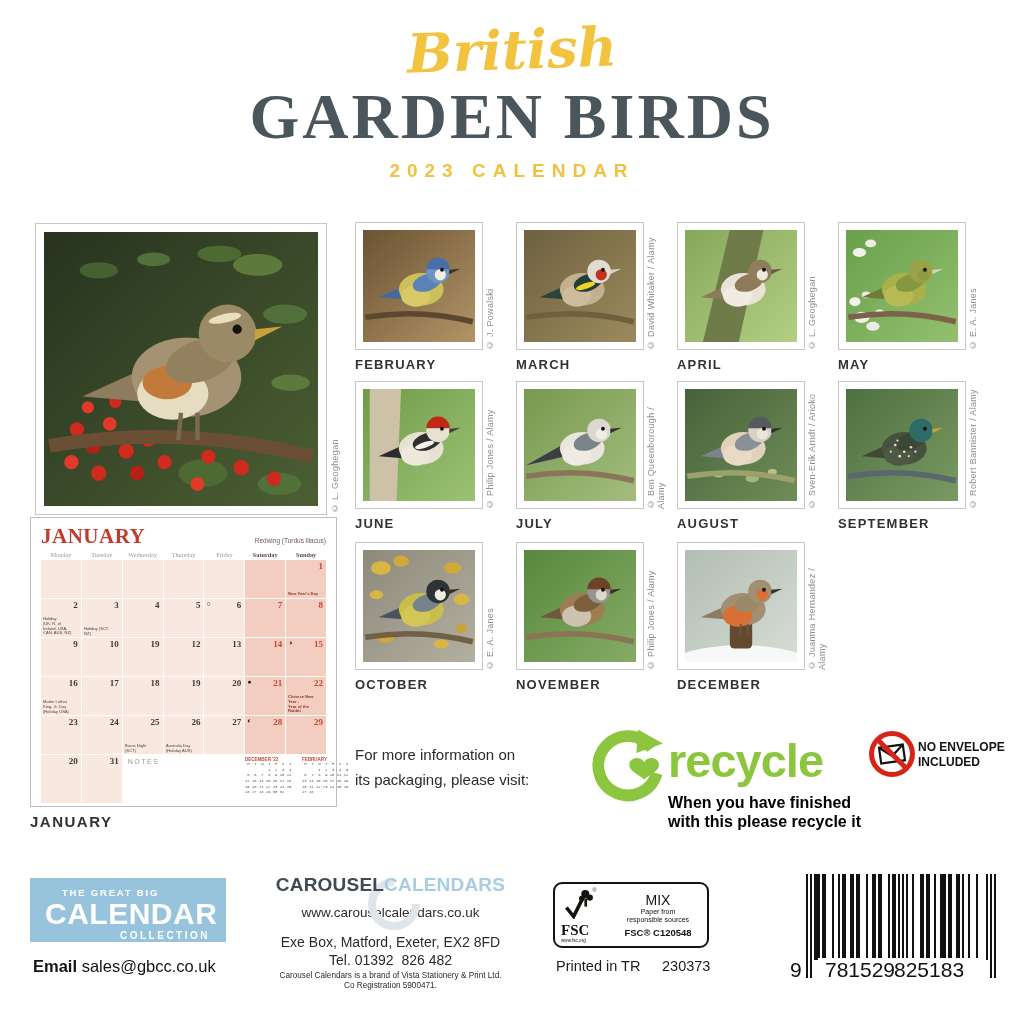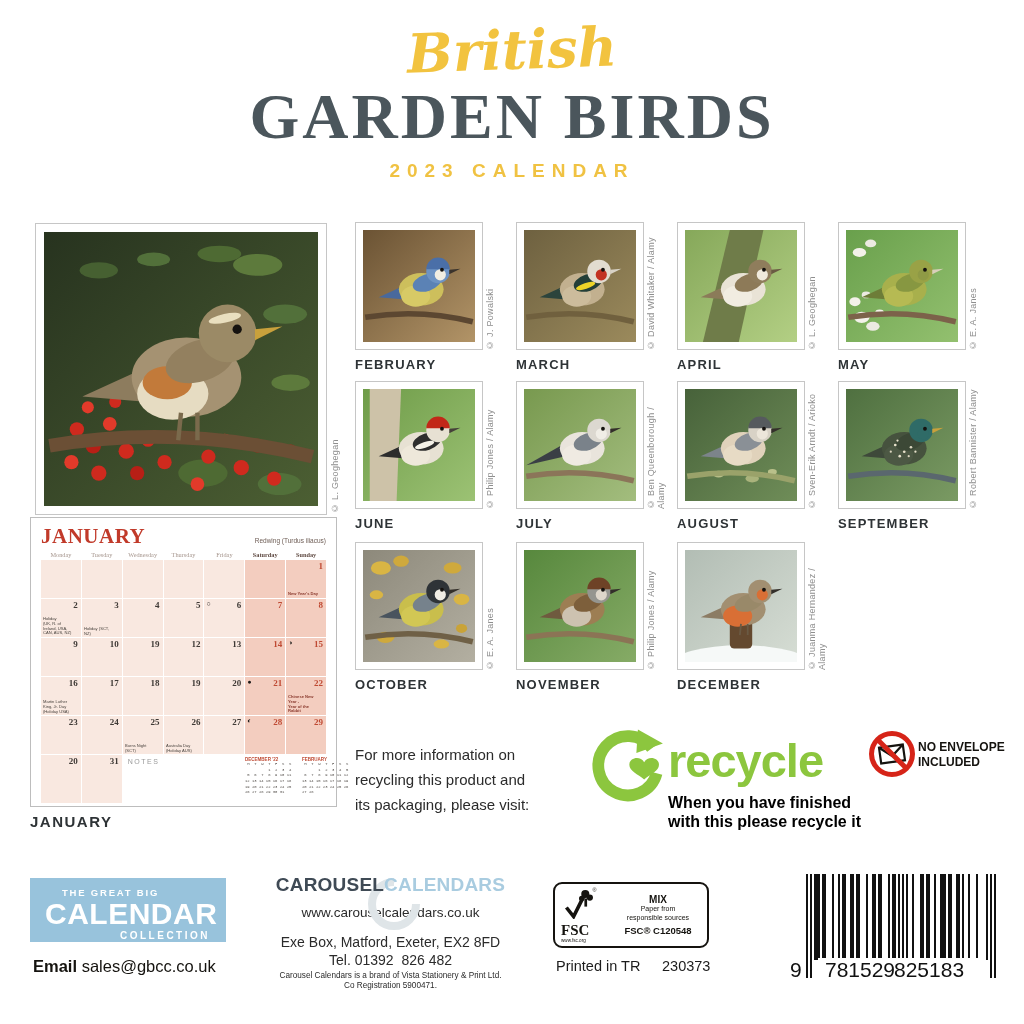--- a/index.html
+++ b/index.html
@@ -90,21 +90,21 @@
   .cc-addr{font-size:14px;color:#2b2b2b;margin-top:14px}
   .cc-tel{font-size:14px;color:#2b2b2b;margin-top:2px;white-space:pre}
   .cc-legal{font-size:8.2px;color:#2b2b2b;margin-top:3px;line-height:1.25}
   .fsc-box{left:553px;top:882px;width:156px;height:66px;border:2px solid #15130f;
     border-radius:9px;box-sizing:border-box;display:flex;align-items:center;padding:4px 6px}
   .fsc-left{width:54px;}
   .fsc-left .fsc-acro{font-family:"Liberation Serif",serif;font-weight:700;
     font-size:15px;line-height:1;color:#15130f}
   .fsc-left .fsc-site{font-size:4.6px;color:#15130f}
   .fsc-right{flex:1;text-align:center;color:#15130f}
-  .fsc-mix{font-size:10px;font-weight:700}
+  .fsc-mix{font-size:14px;font-weight:400}
   .fsc-l{font-size:7px;line-height:1.2}
   .fsc-code{font-size:9.5px;font-weight:700;margin-top:3px}
   .printed{left:556px;top:958px;font-size:14.5px;color:#1c1c1c}
   .jobno{left:662px;top:958px;font-size:14.5px;color:#1c1c1c}
   .barcode{left:790px;top:872px;width:220px;height:116px;background:#fff}
   .bc-bars{position:absolute;left:16px;top:2px;height:104px}
   .bc-bar{position:absolute;top:0;background:#111}
   .bc-digit{position:absolute;top:86px;font-size:21px;color:#111;
     background:#fff;white-space:nowrap}
 </style>
@@ -617,21 +617,20 @@
           <polygon points="77,35.5 87,34.5 77,39.5" fill="#332f2a"></polygon>
         </svg>
       </div>
       <div class="credit">© Juanma Hernandez / Alamy</div>
       <div class="mlabel">DECEMBER</div>
     </div>
   </div>
 
 <div class="abs recycle-info">
   <div>For more information on</div>
-  <div>recycling this product and</div>
   <div>its packaging, please visit:</div>
 </div>
 
 <svg class="abs" style="left:588px;top:728px" width="78" height="78" viewBox="0 0 100 100">
   <path d="M82,26 A38,38 0 1 0 88,58" fill="none" stroke="#8cc63e" stroke-width="15"></path>
   <polygon points="64,2 96,20 62,32" fill="#8cc63e"></polygon>
   <path d="M72,44 c5,-9 19,-6 19,3 c0,8 -11,12 -19,19 c-8,-7 -19,-11 -19,-19 c0,-9 14,-12 19,-3 z" fill="#8cc63e"></path>
 </svg>
 <div class="abs recycle-word">recycle</div>
 <div class="abs recycle-tag">

